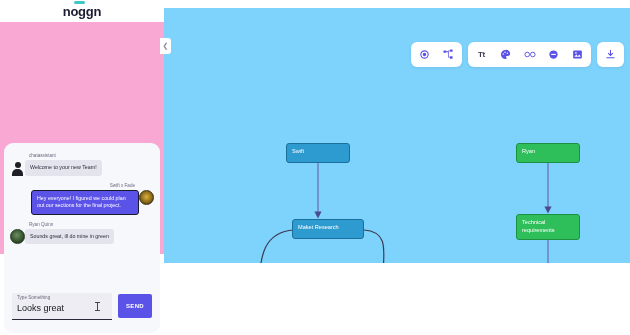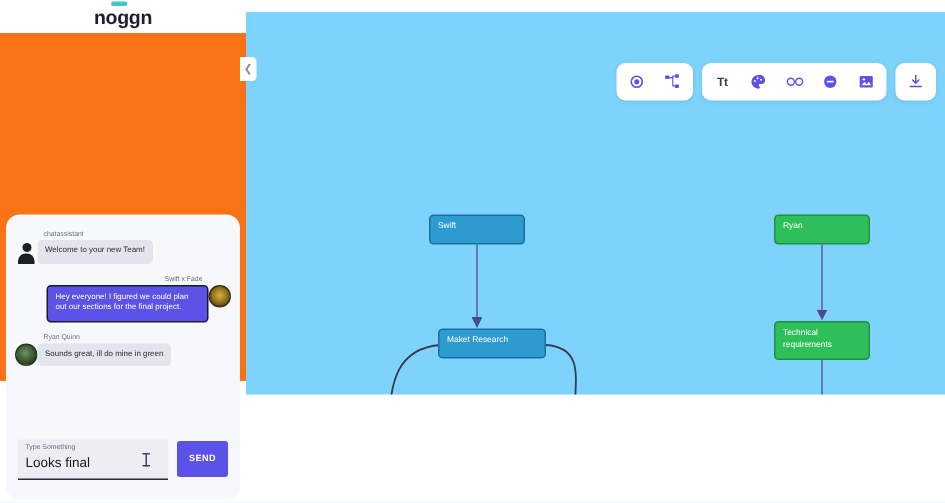--- a/index.html
+++ b/index.html
@@ -17,21 +17,21 @@
     height: 335px;
     background: #ffffff;
   }
 
   
   #left-col {
     position: absolute;
     left: 0; top: 0;
     width: 164px;
     height: 254px;
-    background: #f97316;
+    background: #f9a8d4;
   }
   #logo-bar {
     height: 22px;
     display: flex;
     align-items: center;
     justify-content: center;
     background: #ffffff;
   }
   #logo-text {
     font-size: 13px;
@@ -358,21 +358,21 @@
             <div class="msg-sender">Ryan Quinn</div>
             <div class="bubble">Sounds great, ill do mine in green</div>
           </div>
         </div>
 
       </div>
 
       <div id="chat-input-zone">
         <div id="input-wrap">
           <div id="input-label">Type Something</div>
-          <div id="input-value" placeholder="Type Something">Looks final</div>
+          <div id="input-value" placeholder="Type Something">Looks great</div>
           <div id="input-caret"></div>
         </div>
         <button id="send-btn">SEND</button>
       </div>
     </div>
   </div>
 
   <div id="collapse-btn">❮</div>
 
   <div id="canvas">

